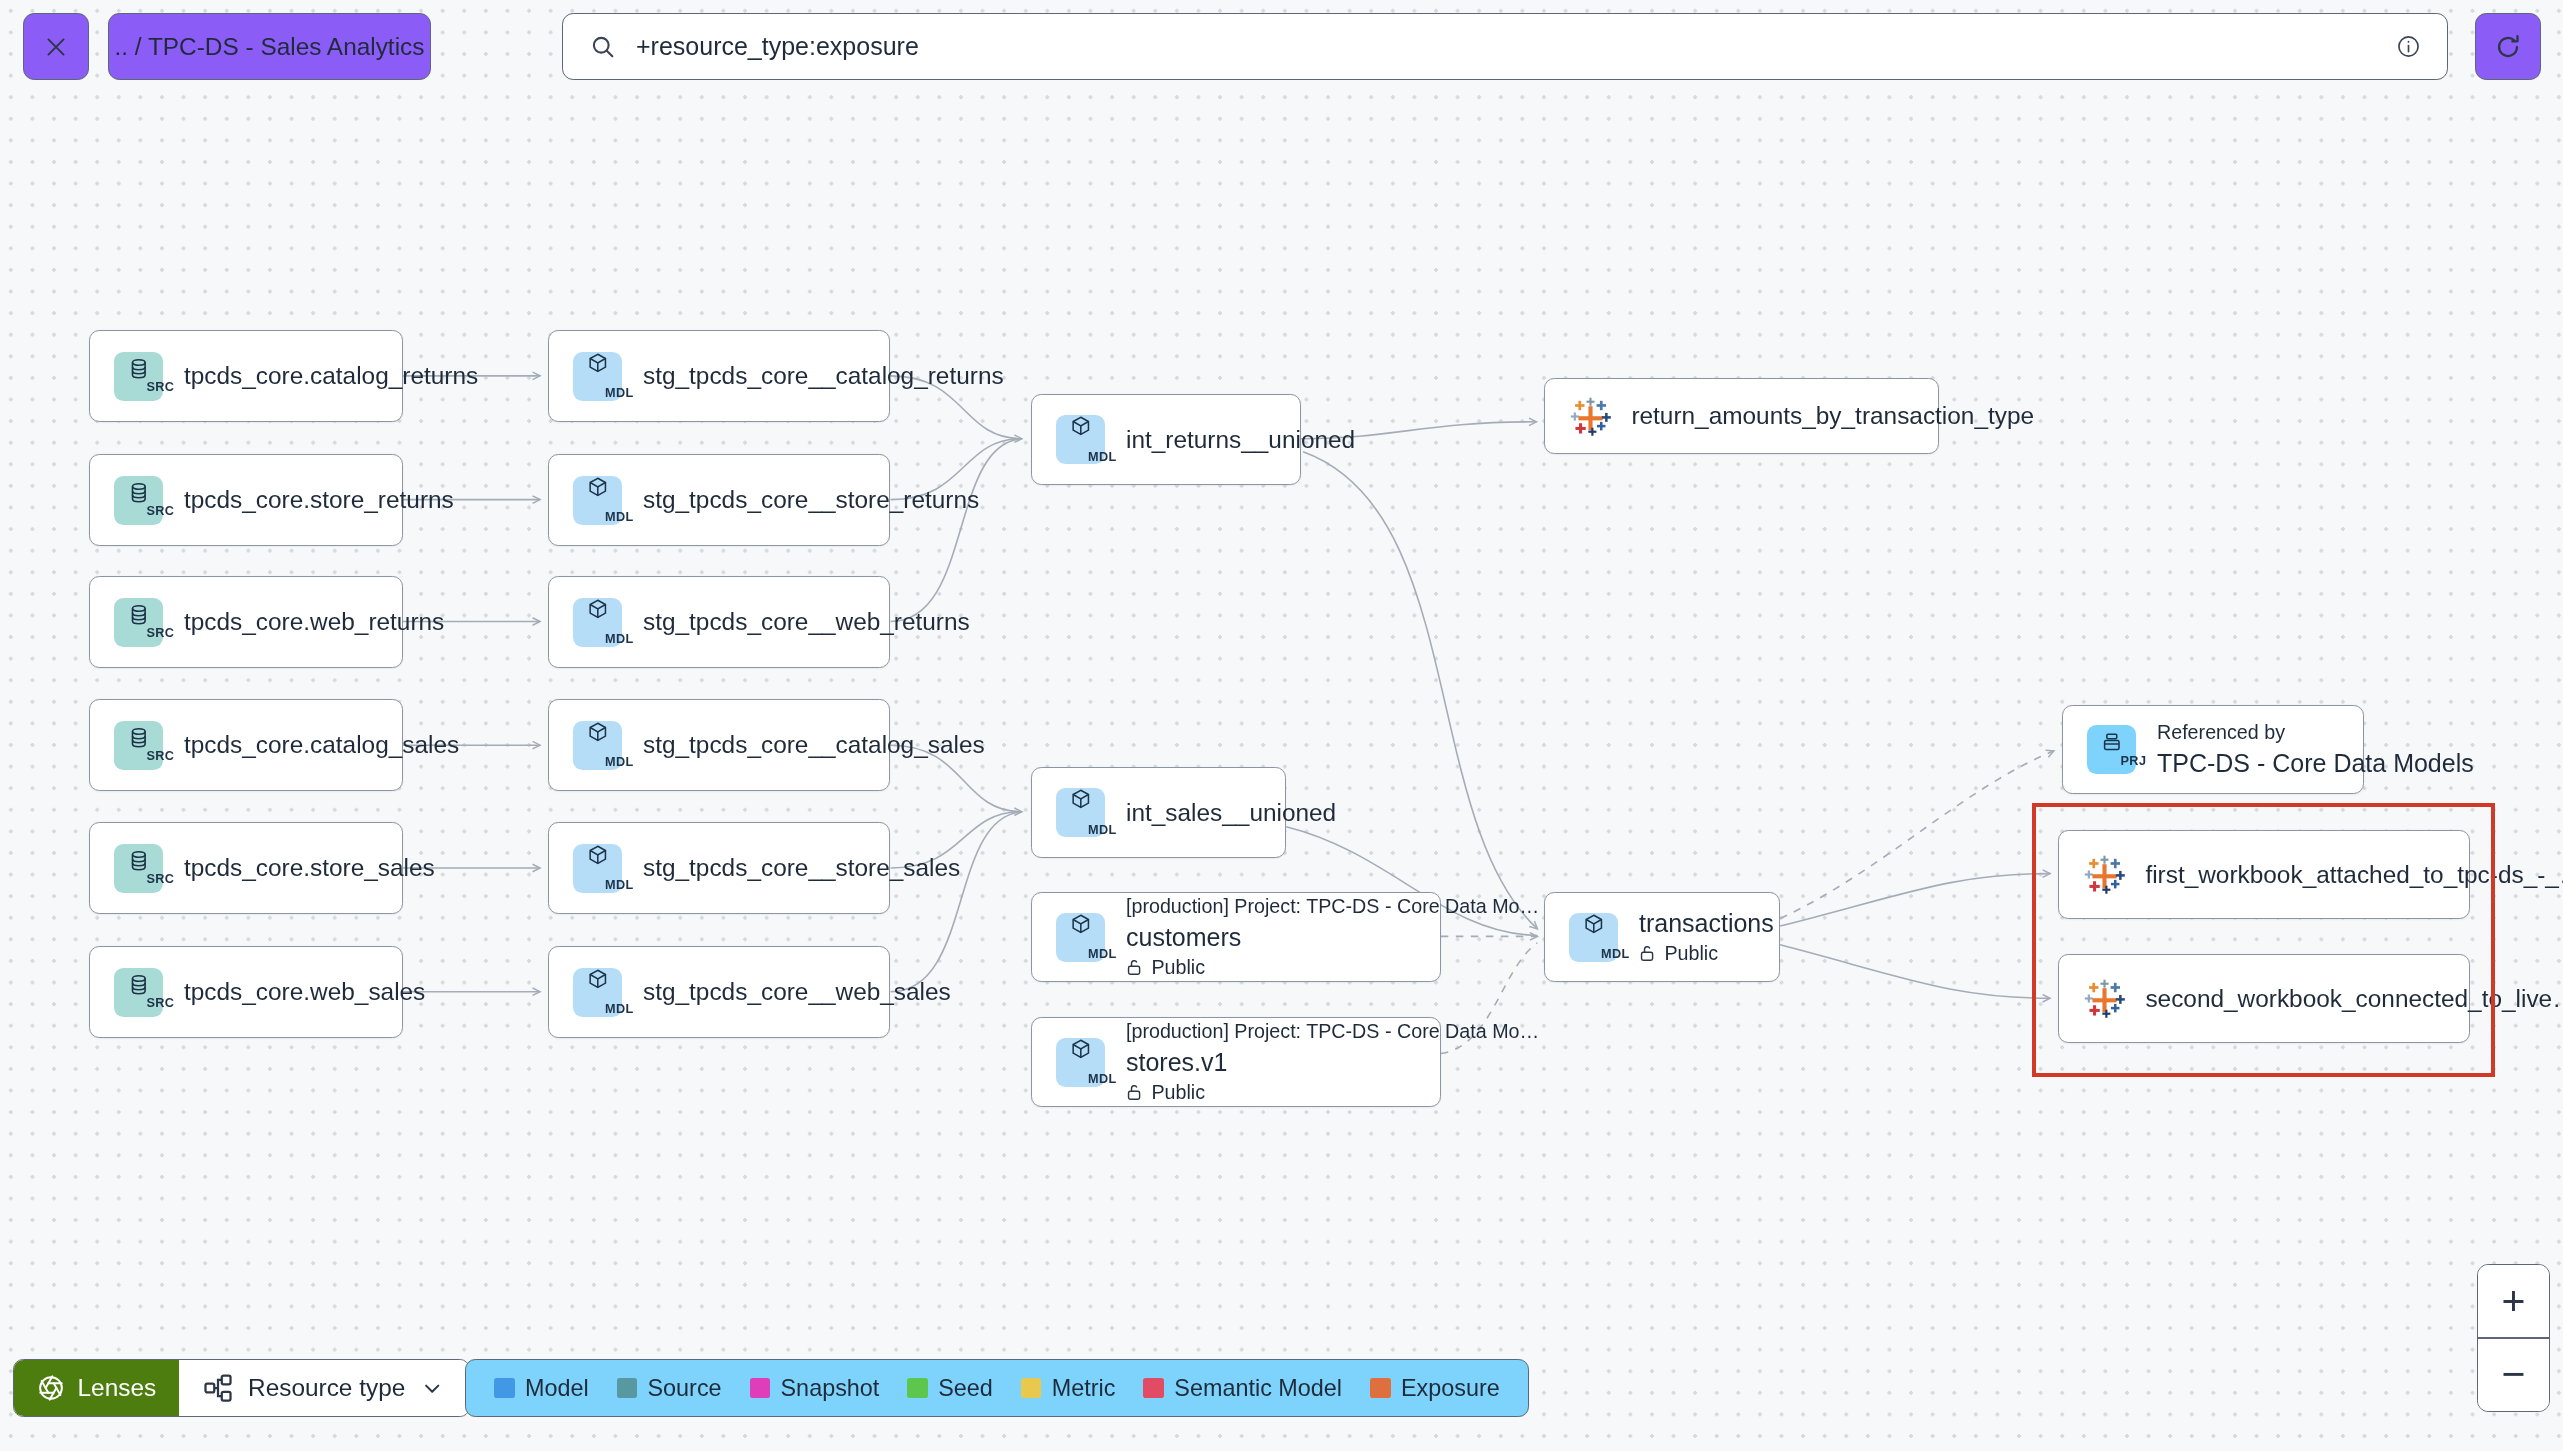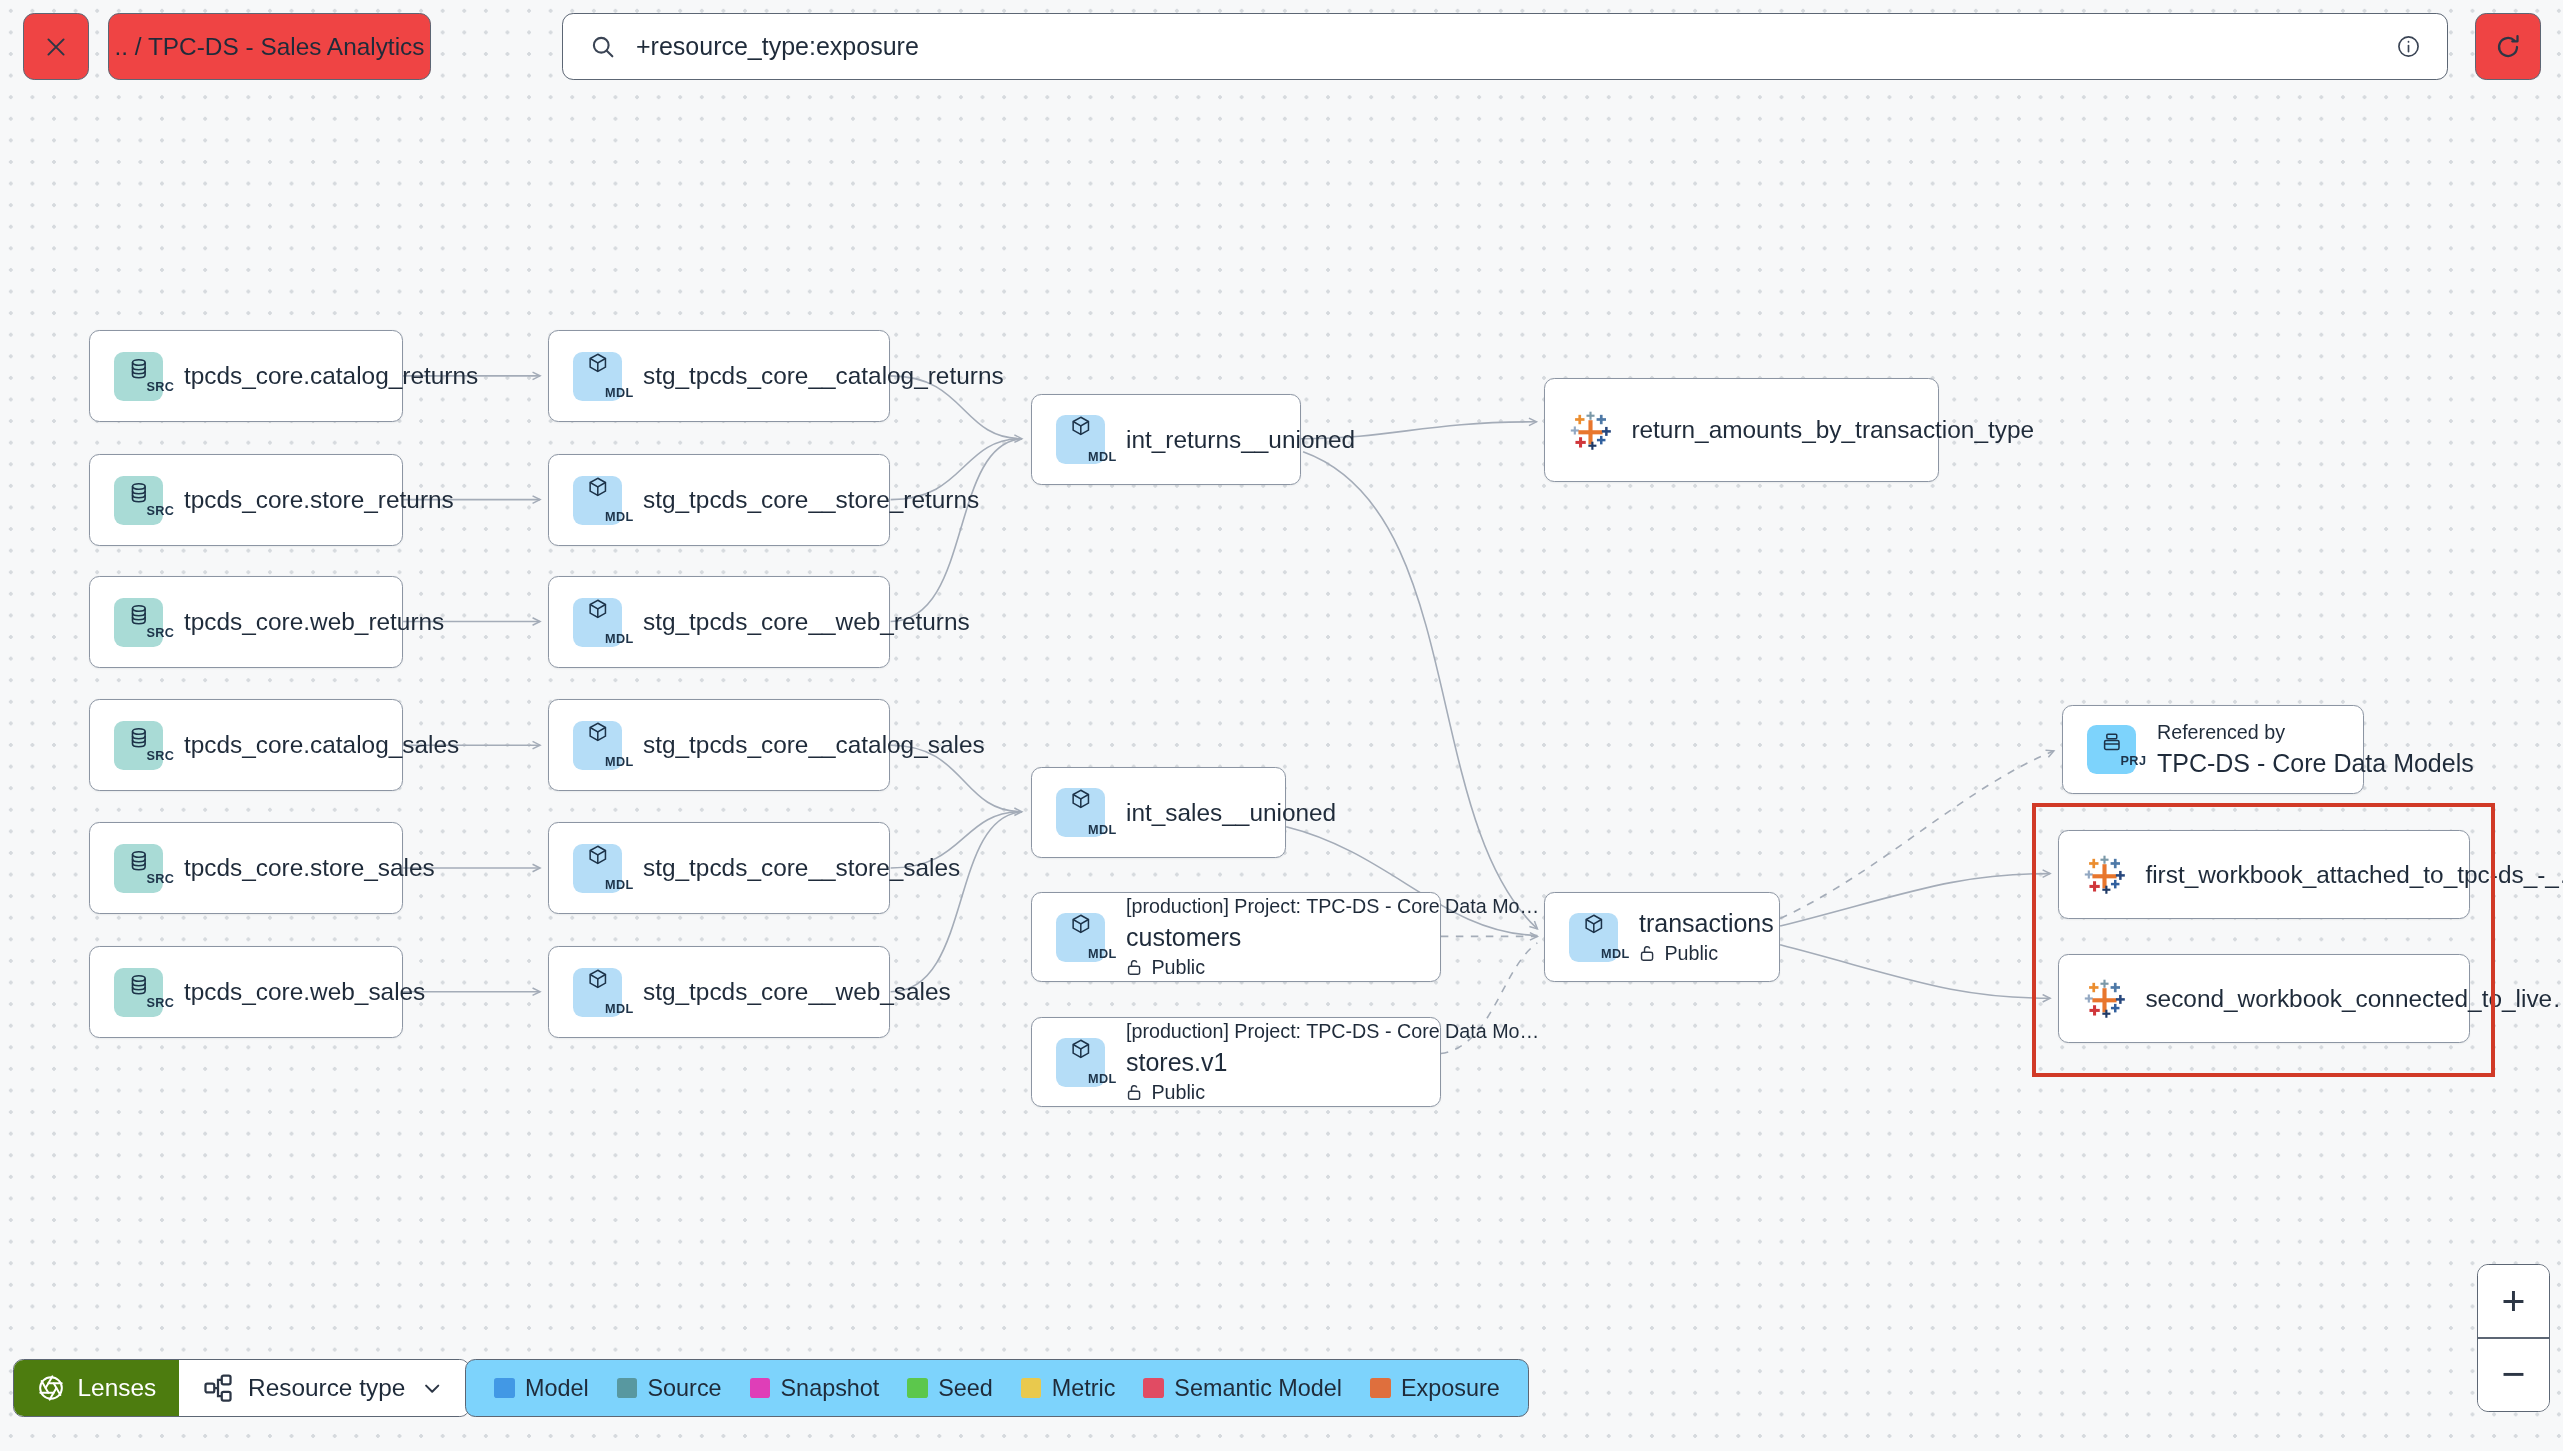--- a/index.html
+++ b/index.html
@@ -10,21 +10,21 @@
     background-size:21.6px 21.6px;
     font-family:"Liberation Sans", sans-serif;
     color:#1f2b3a;
   }
   svg{display:block;}
   .icon-defs{position:absolute;width:0;height:0;overflow:hidden;}
 
   
   .tb-btn{
     position:absolute;top:13px;height:67px;box-sizing:border-box;
-    background:#ef4444;border:1.9px solid #5c6674;border-radius:11.2px;
+    background:#8b5cf6;border:1.9px solid #5c6674;border-radius:11.2px;
     display:flex;align-items:center;justify-content:center;gap:15px;
     cursor:pointer;
   }
   .tb-text{font-size:24.4px;color:#1f2b3a;white-space:nowrap;}
   .searchbar{
     position:absolute;top:13px;left:562px;width:1886px;height:67px;box-sizing:border-box;
     background:#fff;border:1.9px solid #5c6674;border-radius:11.2px;
     display:flex;align-items:center;padding:0 26px;gap:17px;
   }
   .searchbar input{
@@ -358,21 +358,21 @@
 <div class="node" style="left:1031px;top:767px;width:255px;height:91px;">
   <span class="badge mdl">
     <svg viewBox="0 0 23 23" width="21.6" height="21.6">
         <use href="#ic-cube"></use>
       </svg>
     <span class="btxt">MDL</span>
   </span>
   <span class="nlabel">int_sales__unioned</span>
 </div>
 
-<div class="node" style="left:1544px;top:378px;width:395px;height:104px;gap:19px;">
+<div class="node" style="left:1544px;top:378px;width:395px;height:76px;gap:19px;">
   <svg class="tableau-ic" viewBox="0 0 46 46" width="43" height="43">
       <use href="#ic-tableau"></use>
     </svg>
   <span class="nlabel">return_amounts_by_transaction_type</span>
 </div>
 
 <div class="node" style="left:1031px;top:892px;width:410px;height:90px;">
   <span class="badge mdl">
     <svg viewBox="0 0 23 23" width="21.6" height="21.6">
         <use href="#ic-cube"></use>

